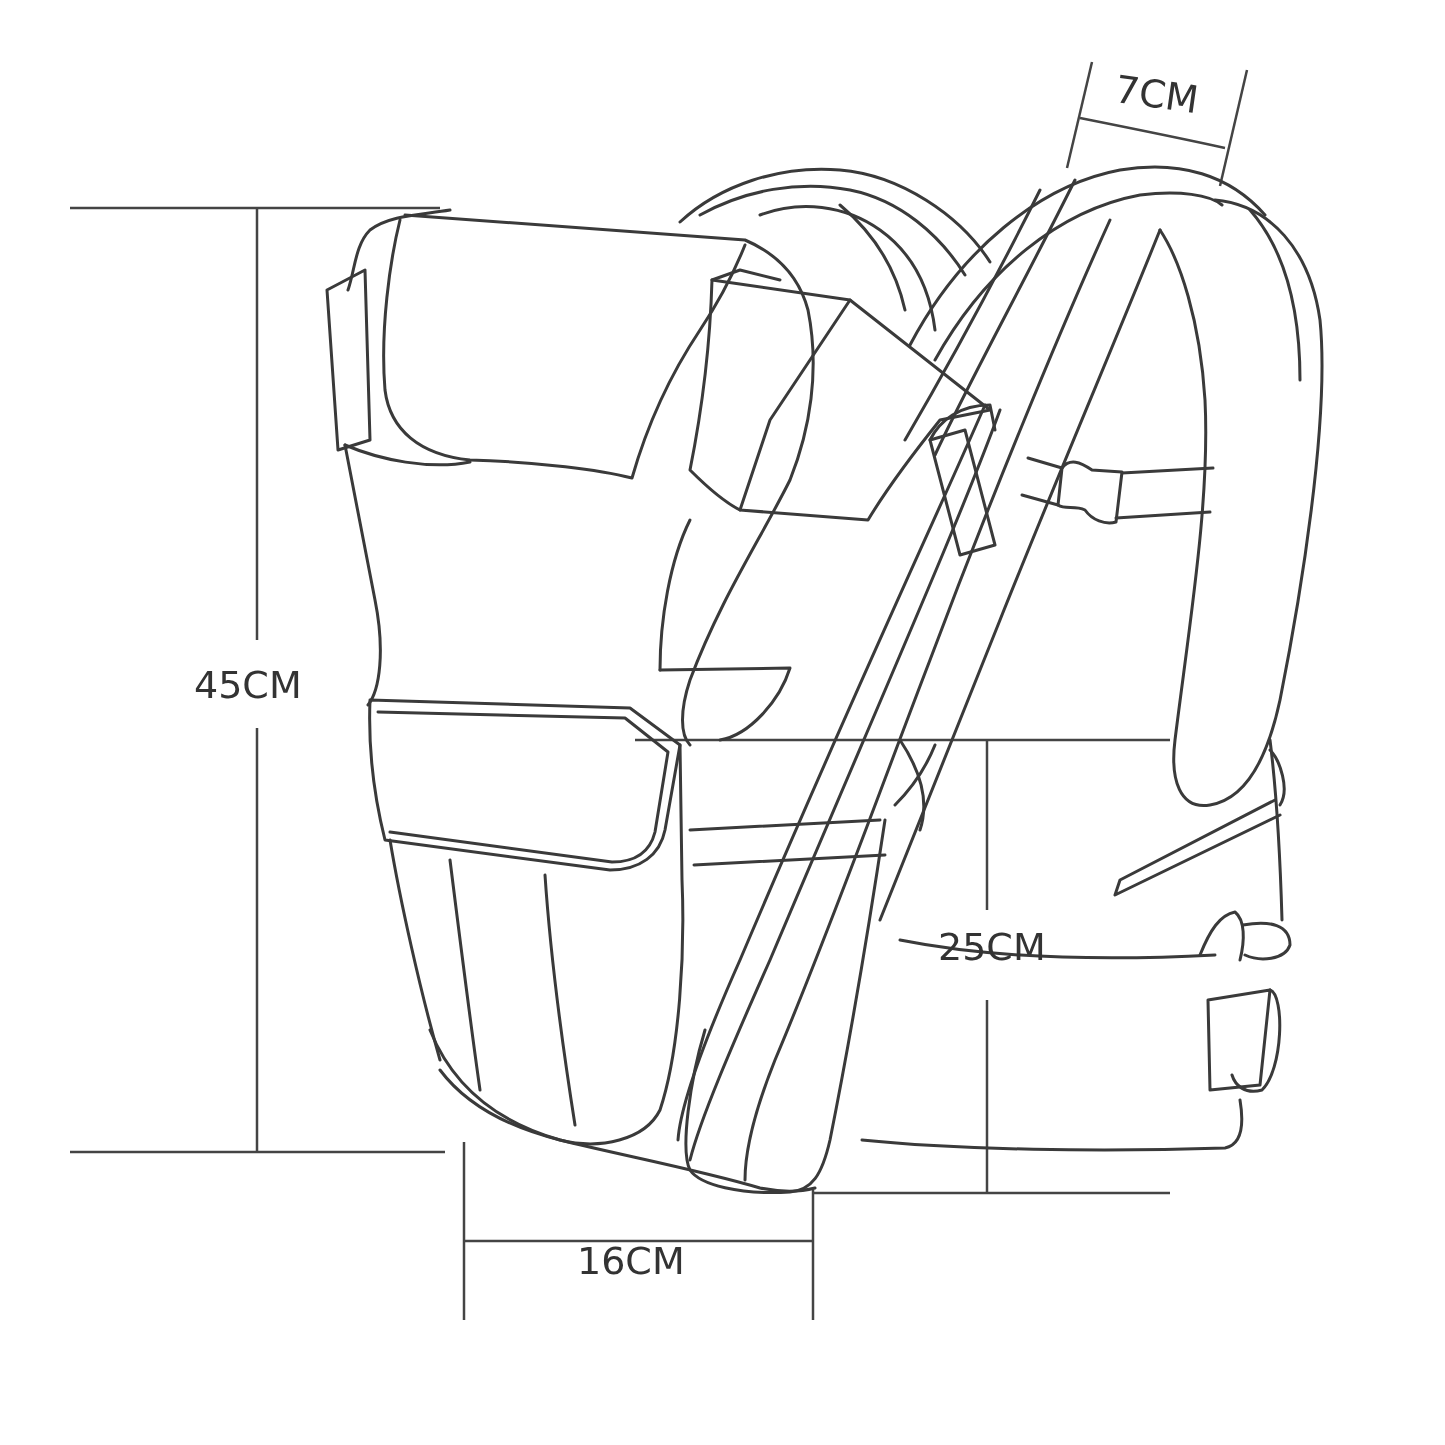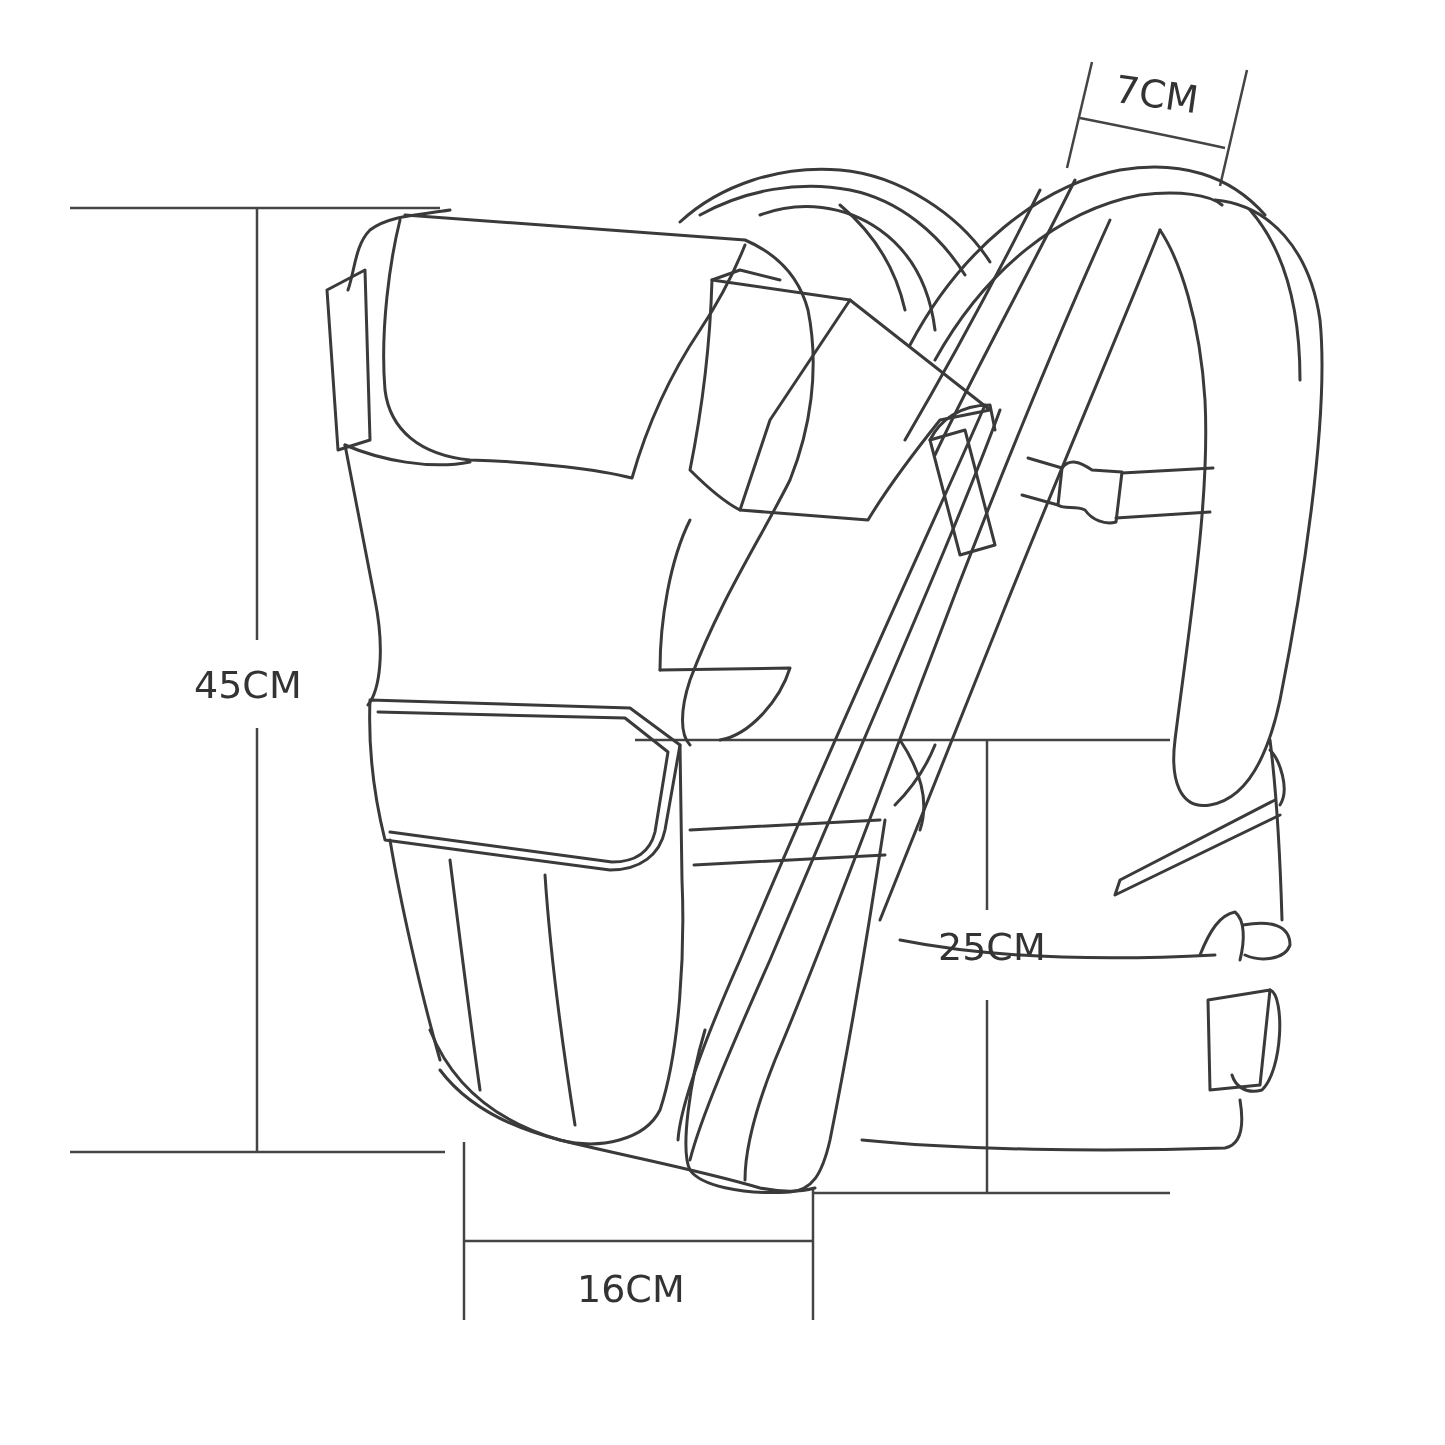--- a/index.html
+++ b/index.html
@@ -11,21 +11,21 @@
       position: absolute;
       font-family: "DejaVu Sans", sans-serif;
       font-size: 38px;
       color: #333333;
       letter-spacing: 0px;
       white-space: nowrap;
       line-height: 1;
     }
     #lbl-45 { left: 194px; top: 666px; text-align: right; }
     #lbl-25 { left: 938px; top: 928px; }
-    #lbl-16 { left: 577px; top: 1270px; }
+    #lbl-16 { left: 577px; top: 1242px; }
     #lbl-7  { left: 1118px; top: 70px; transform: rotate(8deg); transform-origin: left top; }
   </style>
 </head>
 <body>
 
 <svg class="art" viewBox="0 0 1445 1445" xmlns="http://www.w3.org/2000/svg">
 
   <g>
     <line class="dim" x1="70" y1="208" x2="440" y2="208"></line>
     <line class="dim" x1="70" y1="1152" x2="445" y2="1152"></line>

